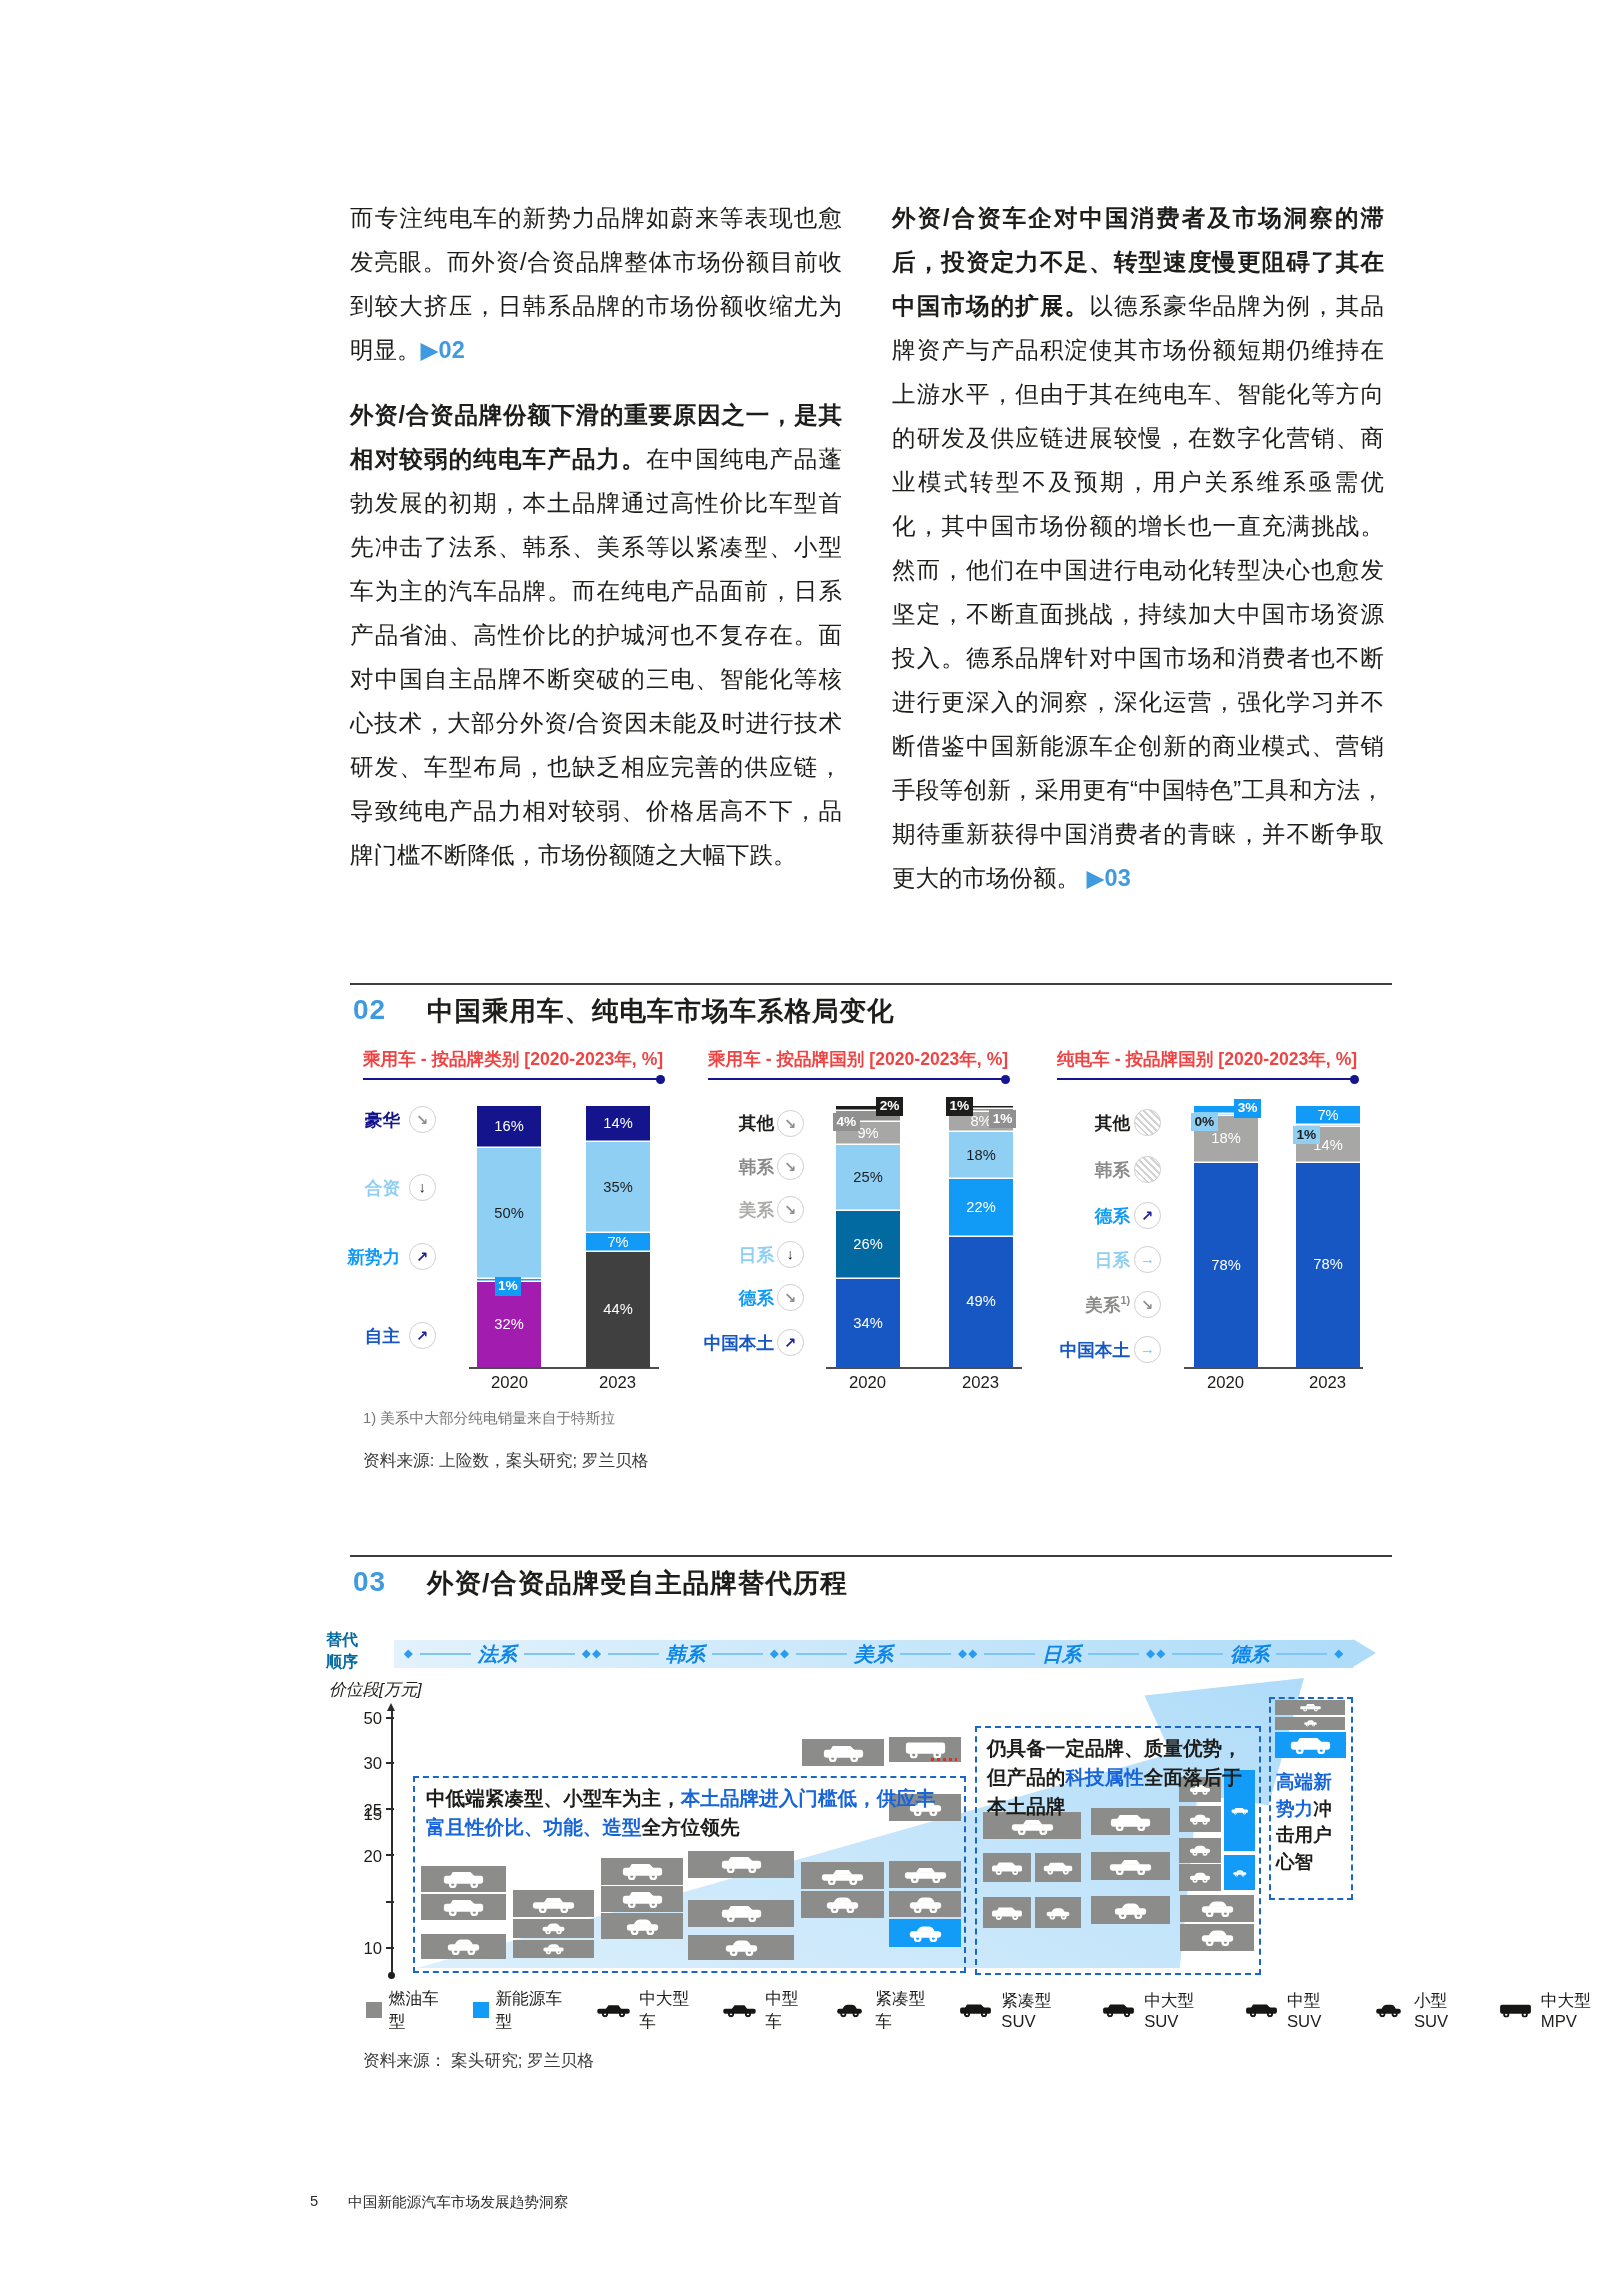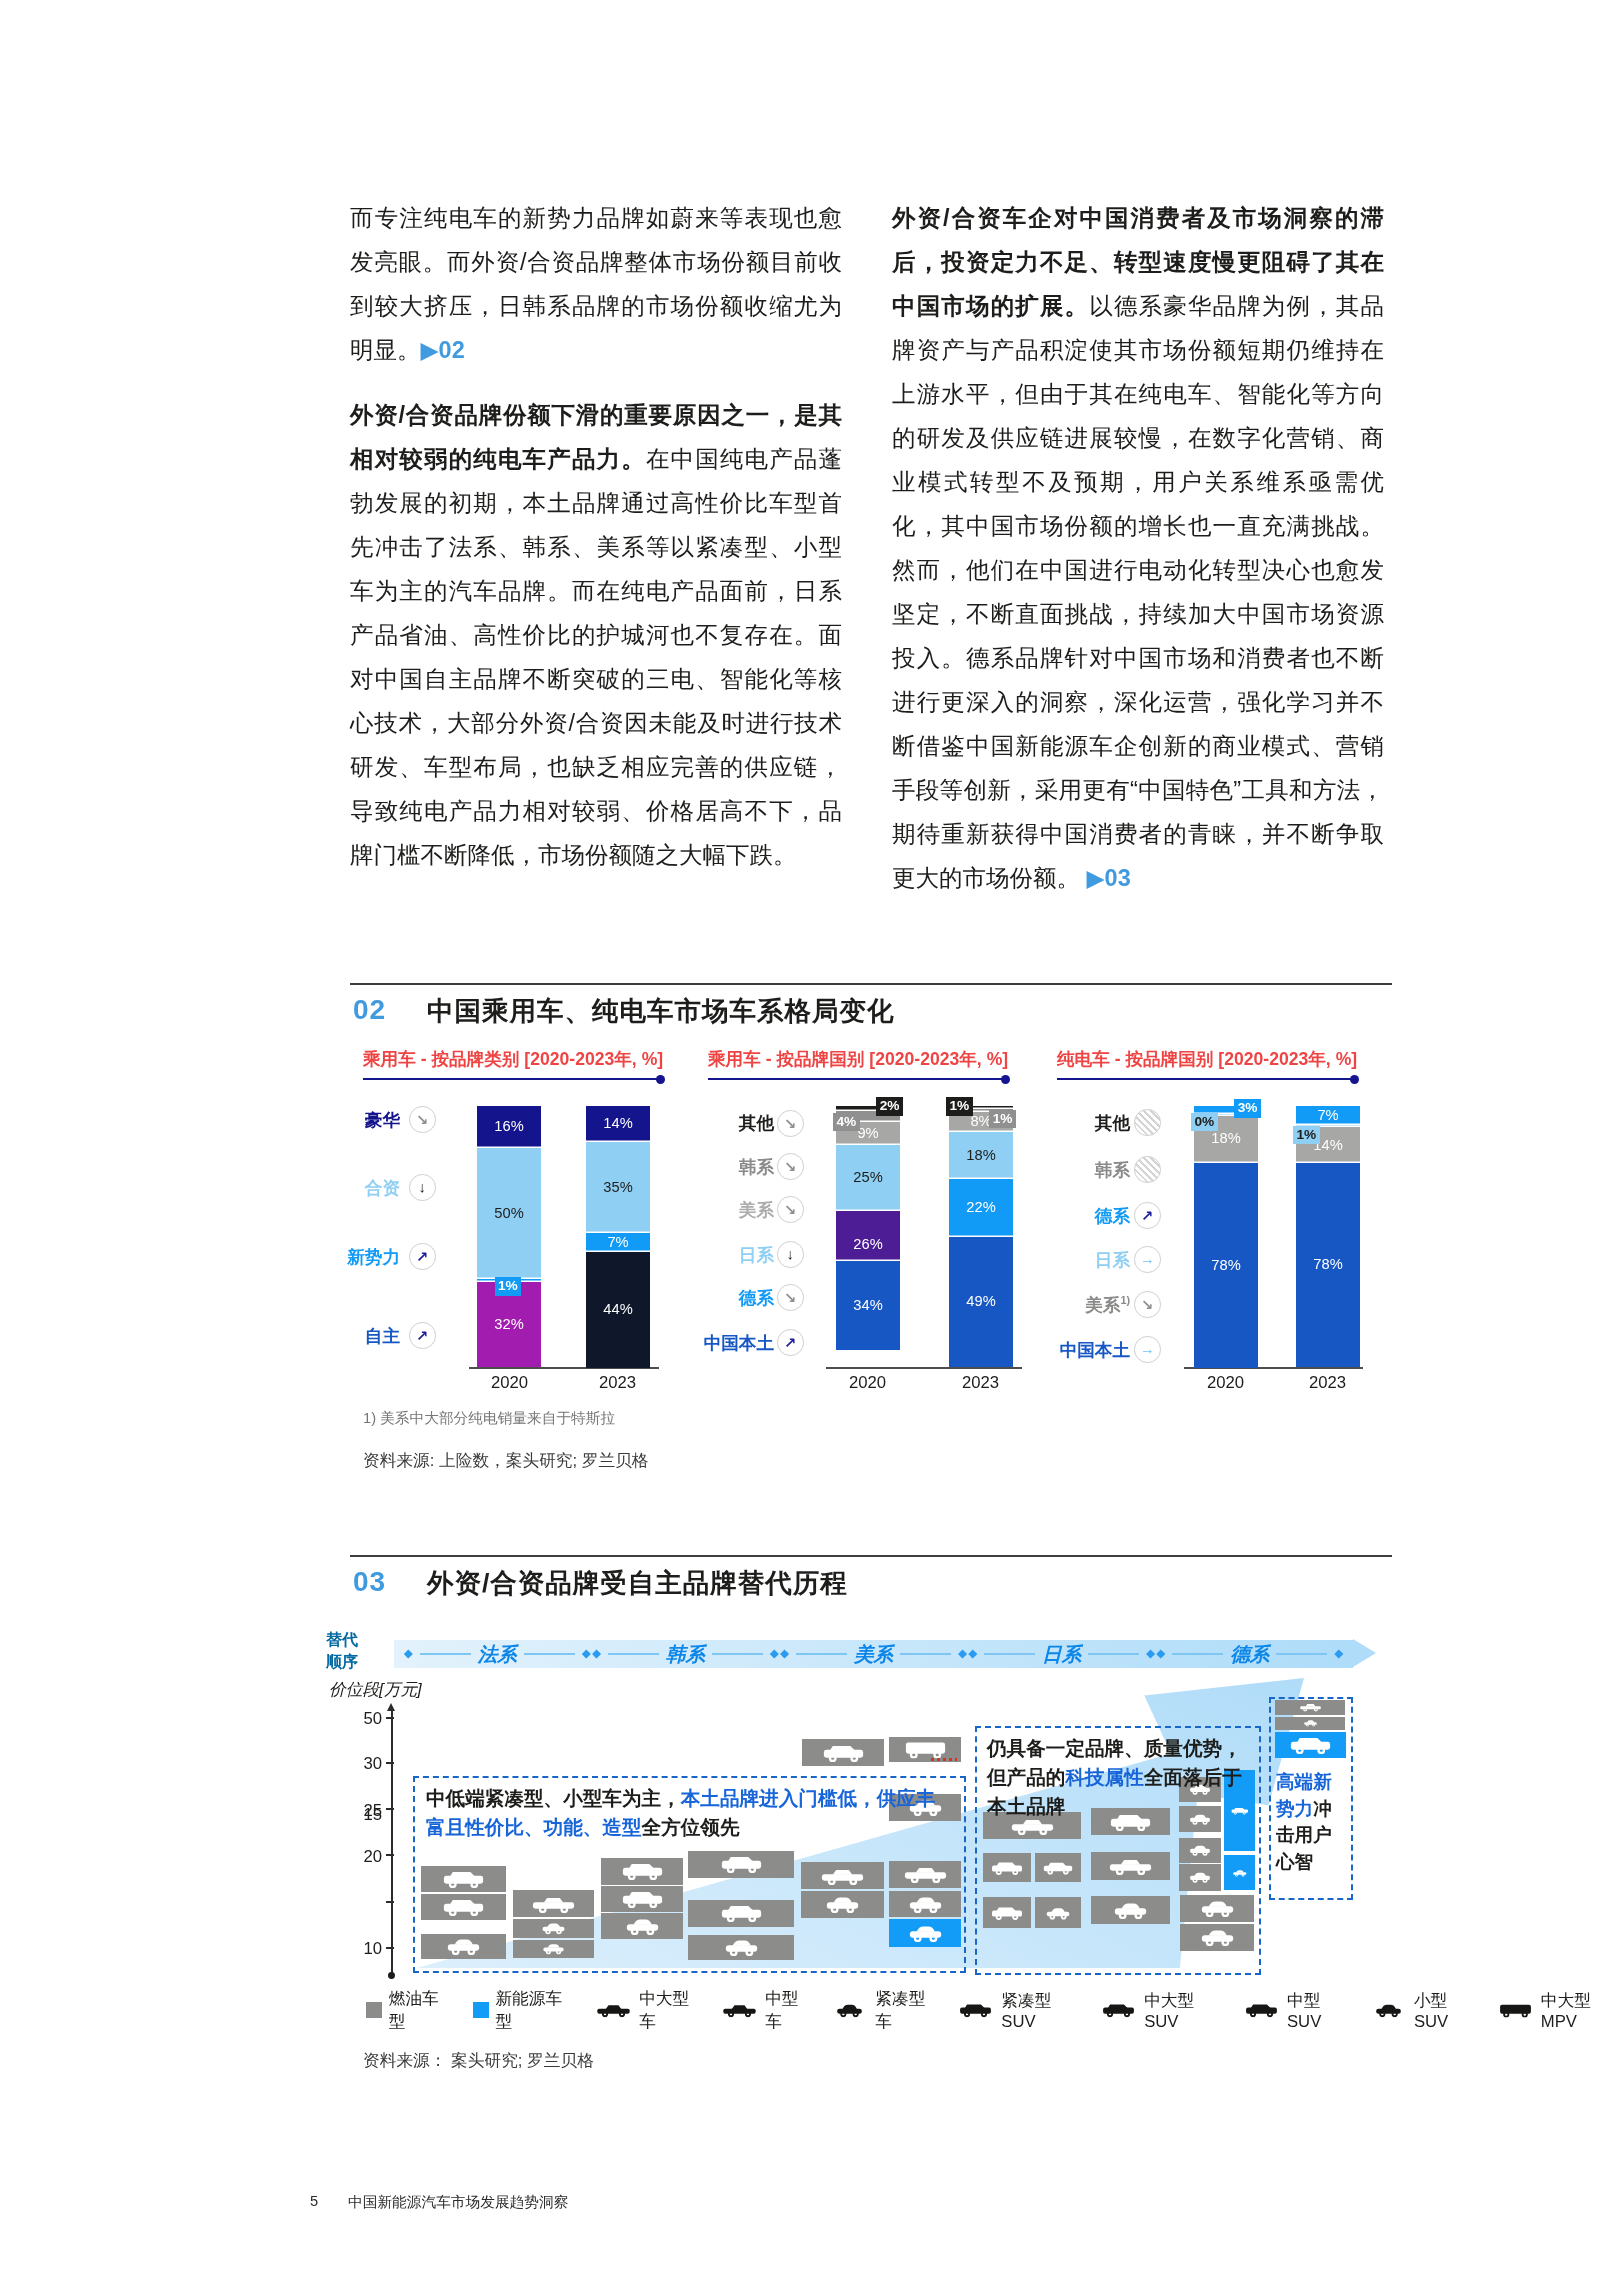--- a/index.html
+++ b/index.html
@@ -134,21 +134,21 @@
     <div class="bar" style="left: 586px; top: 1106px; height: 262px;">
       <div class="seg" style="height: 36px; background: rgb(20, 20, 140);">
         <div class="seglab" style="top: 9.3px; color: rgb(255, 255, 255);">14%</div>
       </div>
       <div class="seg" style="height: 91px; background: rgb(143, 207, 243);">
         <div class="seglab" style="top: 37px; color: rgb(29, 29, 27);">35%</div>
       </div>
       <div class="seg" style="height: 18.6px; background: rgb(17, 155, 247);">
         <div class="seglab" style="top: 0.5px; color: rgb(255, 255, 255);">7%</div>
       </div>
-      <div class="seg" style="height: 116px; background: #0f172a;">
+      <div class="seg" style="height: 116px; background: #404040;">
         <div class="seglab" style="top: 49px; color: rgb(255, 255, 255);">44%</div>
       </div>
     </div>
     <div class="catlab" style="left: 576px; top: 1373px;">2023</div>
     <div class="rowlab" style="left: 243px; top: 1108px; color: rgb(20, 20, 140);">豪华</div>
     <div class="circ" style="left: 409px; top: 1106px; color: rgb(143, 143, 143);">↘</div>
     <div class="rowlab" style="left: 243px; top: 1176px; color: rgb(143, 207, 243);">合资</div>
     <div class="circ" style="left: 409px; top: 1174px; color: rgb(29, 29, 27);">↓</div>
     <div class="rowlab" style="left: 243px; top: 1245px; color: rgb(17, 155, 247);">新势力</div>
     <div class="circ" style="left: 409px; top: 1243px; color: rgb(29, 29, 158);">↗</div>
@@ -159,21 +159,21 @@
       <div class="seg" style="height: 4.9px; background: rgb(29, 29, 27);"></div>
       <div class="chip" style="background: rgb(29, 29, 27); color: rgb(255, 255, 255); top: -8.8px; right: -2.9px;">2%</div>
       <div class="seg" style="height: 10.8px; background: rgb(144, 144, 144);"></div>
       <div class="chip" style="background: rgb(144, 144, 144); color: rgb(255, 255, 255); top: 6.9px; left: -2.9px;">4%</div>
       <div class="seg" style="height: 23.5px; background: rgb(167, 167, 166);">
         <div class="seglab" style="top: 2.9px; color: rgb(255, 255, 255);">9%</div>
       </div>
       <div class="seg" style="height: 66px; background: rgb(143, 207, 243);">
         <div class="seglab" style="top: 24px; color: rgb(29, 29, 27);">25%</div>
       </div>
-      <div class="seg" style="height: 50px; background: #4c1d95;">
+      <div class="seg" style="height: 68px; background: #0369a1;">
         <div class="seglab" style="top: 25px; color: rgb(255, 255, 255);">26%</div>
       </div>
       <div class="seg" style="height: 89px; background: rgb(23, 87, 196);">
         <div class="seglab" style="top: 36px; color: rgb(255, 255, 255);">34%</div>
       </div>
     </div>
     <div class="catlab" style="left: 826px; top: 1373px;">2020</div>
     <div class="bar" style="left: 949px; top: 1106px; height: 262px;">
       <div class="seg" style="height: 2.9px; background: rgb(29, 29, 27);"></div>
       <div class="chip" style="background: rgb(29, 29, 27); color: rgb(255, 255, 255); top: -8.8px; left: -2.9px;">1%</div>

